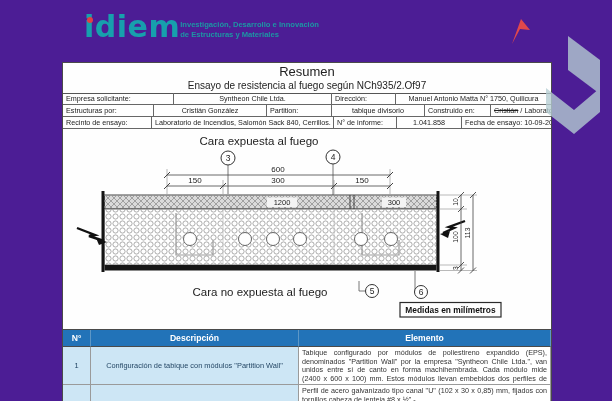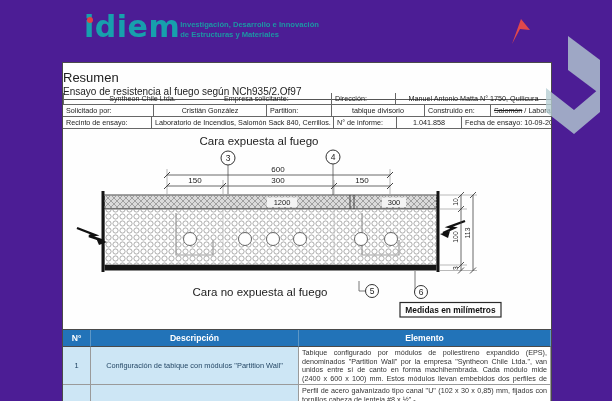--- a/index.html
+++ b/index.html
@@ -12,21 +12,21 @@
             color:#17a0ad;letter-spacing:0.5px;}
   .logo-dot{position:absolute;left:3px;top:5px;width:6px;height:6px;border-radius:50%;background:#e23f44;}
   .tagline{margin-left:0;margin-top:8px;font-size:7.6px;line-height:9.5px;color:#1d96a4;font-weight:bold;}
   
   .pointer{position:absolute;left:511px;top:17px;}
   
   .watermark{position:absolute;left:540px;top:36px;z-index:6;}
   
   .content{position:absolute;left:62px;top:62px;width:490px;height:345px;
            border:1.5px solid #4a4a4a;background:#fefefe;box-sizing:border-box;}
-  .titleblock{position:absolute;left:0;right:0;top:6px;height:30px;border-bottom:1px solid #555;}
+  .titleblock{position:absolute;left:0;right:0;top:0;height:30px;border-bottom:1px solid #555;text-align:center;}
   .doc-title{font-size:13px;margin-top:1px;color:#222;}
   .doc-subtitle{font-size:10px;margin-top:1px;color:#222;}
   
   .info{position:absolute;left:0;right:0;top:30px;font-size:7.2px;color:#222;}
   .irow{display:flex;height:12px;line-height:12px;border-bottom:1px solid #666;box-sizing:border-box;}
   .icell{box-sizing:border-box;padding:0 3px;white-space:nowrap;overflow:hidden;}
   .icell.lbl{text-align:left;}
   .icell.val{text-align:center;}
   .bl{border-left:1px solid #666;}
   .struck{text-decoration:line-through;}
@@ -73,33 +73,33 @@
 
   <div class="content">
 
     <div class="titleblock">
       <div class="doc-title">Resumen</div>
       <div class="doc-subtitle">Ensayo de resistencia al fuego según NCh935/2.Of97</div>
     </div>
 
     <div class="info">
       <div class="irow">
+        <div class="icell lbl" style="width:110px">Empresa solicitante:</div>
         <div class="icell val bl" style="width:158px">Syntheon Chile Ltda.</div>
-        <div class="icell lbl" style="width:110px">Empresa solicitante:</div>
         <div class="icell lbl bl" style="width:64px">Dirección:</div>
         <div class="icell val bl" style="flex:1">Manuel Antonio Matta N° 1750, Quilicura</div>
       </div>
       <div class="irow">
-        <div class="icell lbl" style="width:90px">Solicitado por:</div>
+        <div class="icell lbl" style="width:90px">Estructuras por:</div>
         <div class="icell val bl" style="width:113px">Cristián González</div>
         <div class="icell lbl bl" style="width:65px">Partition:</div>
         <div class="icell val bl" style="width:93px">tabique divisorio</div>
         <div class="icell lbl bl" style="width:66px">Construido en:</div>
         <div class="icell val bl" style="flex:1">
-          <span class="struck">Salomón</span><span> / </span><span>Laboratorio</span>
+          <span class="struck">Cristián</span><span> / </span><span>Laboratorio</span>
         </div>
       </div>
       <div class="irow">
         <div class="icell lbl" style="width:88px">Recinto de ensayo:</div>
         <div class="icell val bl" style="width:182px">Laboratorio de Incendios, Salomón Sack 840, Cerrillos.</div>
         <div class="icell lbl bl" style="width:63px">N° de informe:</div>
         <div class="icell val bl" style="width:65px">1.041.858</div>
         <div class="icell val bl" style="flex:1">Fecha de ensayo: 10-09-2015</div>
       </div>
     </div>

